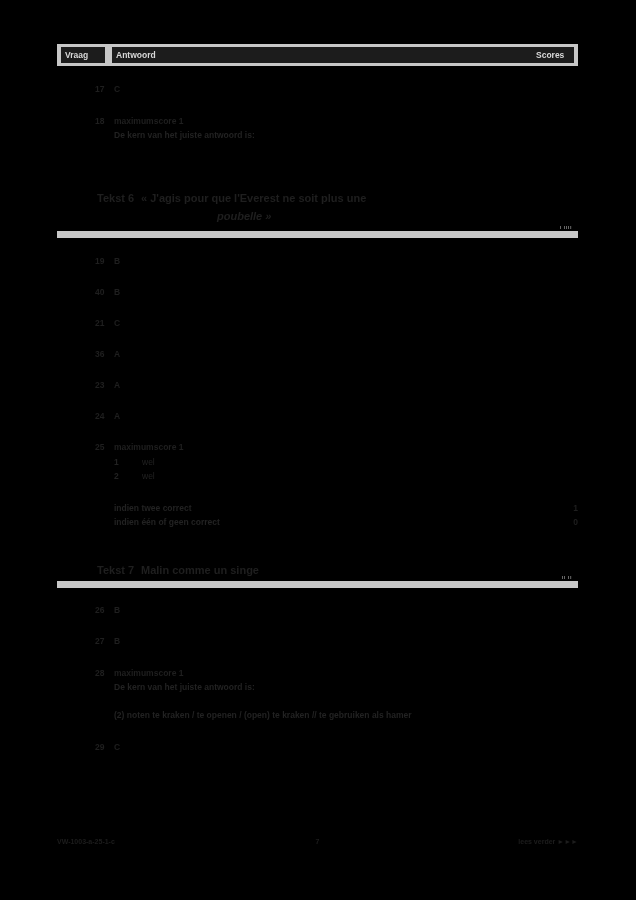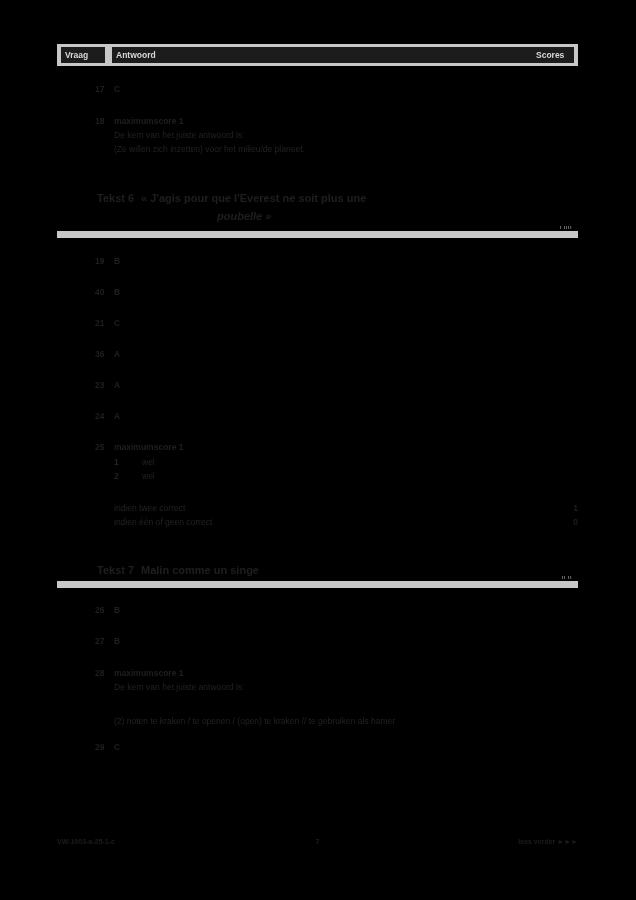--- a/index.html
+++ b/index.html
@@ -77,21 +77,21 @@
   }
   .qbody {
     position: absolute;
     left: 57px;
     font-weight: bold;
     color: #1f1f1f;
   }
   .qsub {
     position: absolute;
     left: 57px;
-    font-weight: normal;
+    font-weight: bold;
     color: #222222;
   }
   .subnum {
     position: absolute;
     left: 57px;
     width: 22px;
     font-weight: bold;
     color: #222222;
   }
   .subtxt {
@@ -184,23 +184,20 @@
     <span class="qans">C</span>
   </div>
 
   <div class="row" style="top:115px;">
     <span class="qnum">18</span>
     <span class="qbody">maximumscore 1</span>
   </div>
   <div class="row" style="top:129px;">
     <span class="qsub">De kern van het juiste antwoord is:</span>
   </div>
-  <div class="row" style="top:143px;">
-    <span class="qsub">(Ze willen zich inzetten) voor het milieu/de planeet.</span>
-  </div>
 
   <div class="tekst-head" style="top:190px;">
     <span class="tlabel">Tekst 6</span>
     <span class="ttitle">« J'agis pour que l'Everest ne soit plus une</span>
   </div>
   <div class="tekst-head" style="top:208px;">
     <span class="ttitle2" style="left:160px;font-style:italic;">poubelle »</span>
   </div>
   <div class="rule" style="top:231px;">
     <span class="rule-ghost">ı ıııı</span>
@@ -269,21 +266,21 @@
     <span class="qans">B</span>
   </div>
 
   <div class="row" style="top:667px;">
     <span class="qnum">28</span>
     <span class="qbody">maximumscore 1</span>
   </div>
   <div class="row" style="top:681px;">
     <span class="qsub">De kern van het juiste antwoord is:</span>
   </div>
-  <div class="row" style="top:709px;margin-top:6px;">
+  <div class="row" style="top:709px;">
     <span class="qsub">(2) noten te kraken / te openen / (open) te kraken // te gebruiken als hamer</span>
   </div>
 
   <div class="row" style="top:741px;">
     <span class="qnum">29</span>
     <span class="qans">C</span>
   </div>
 
   <div class="footer">
     <span class="footer-left">VW-1003-a-25-1-c</span>

